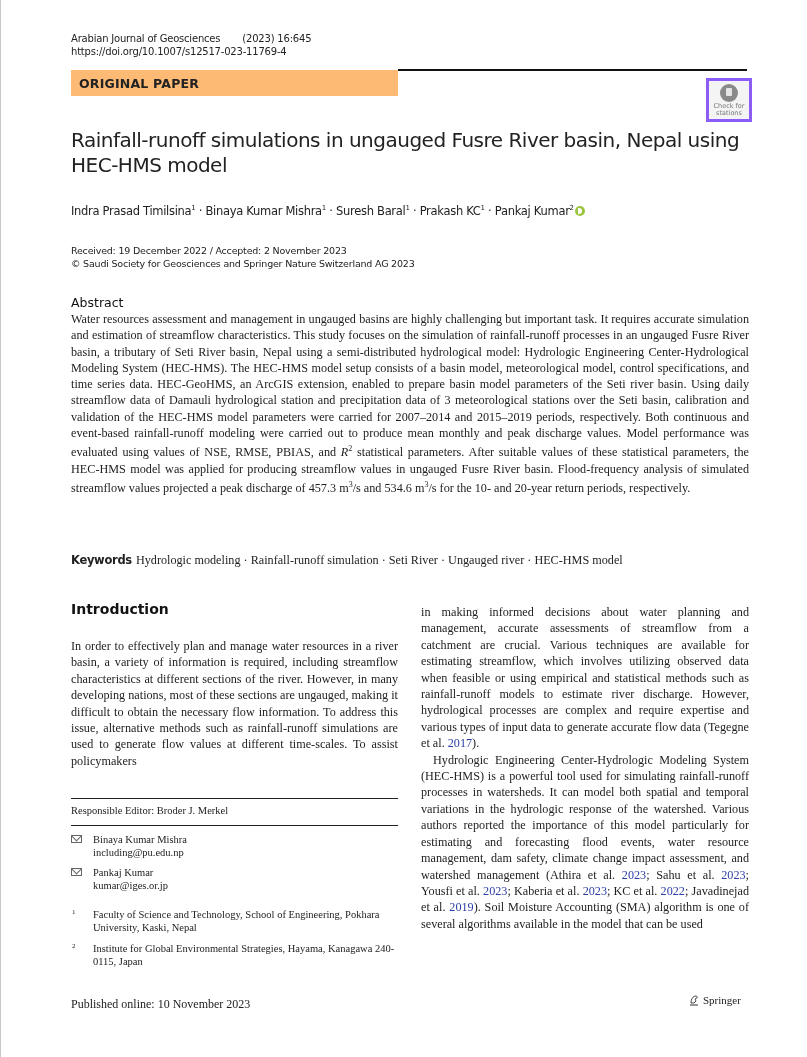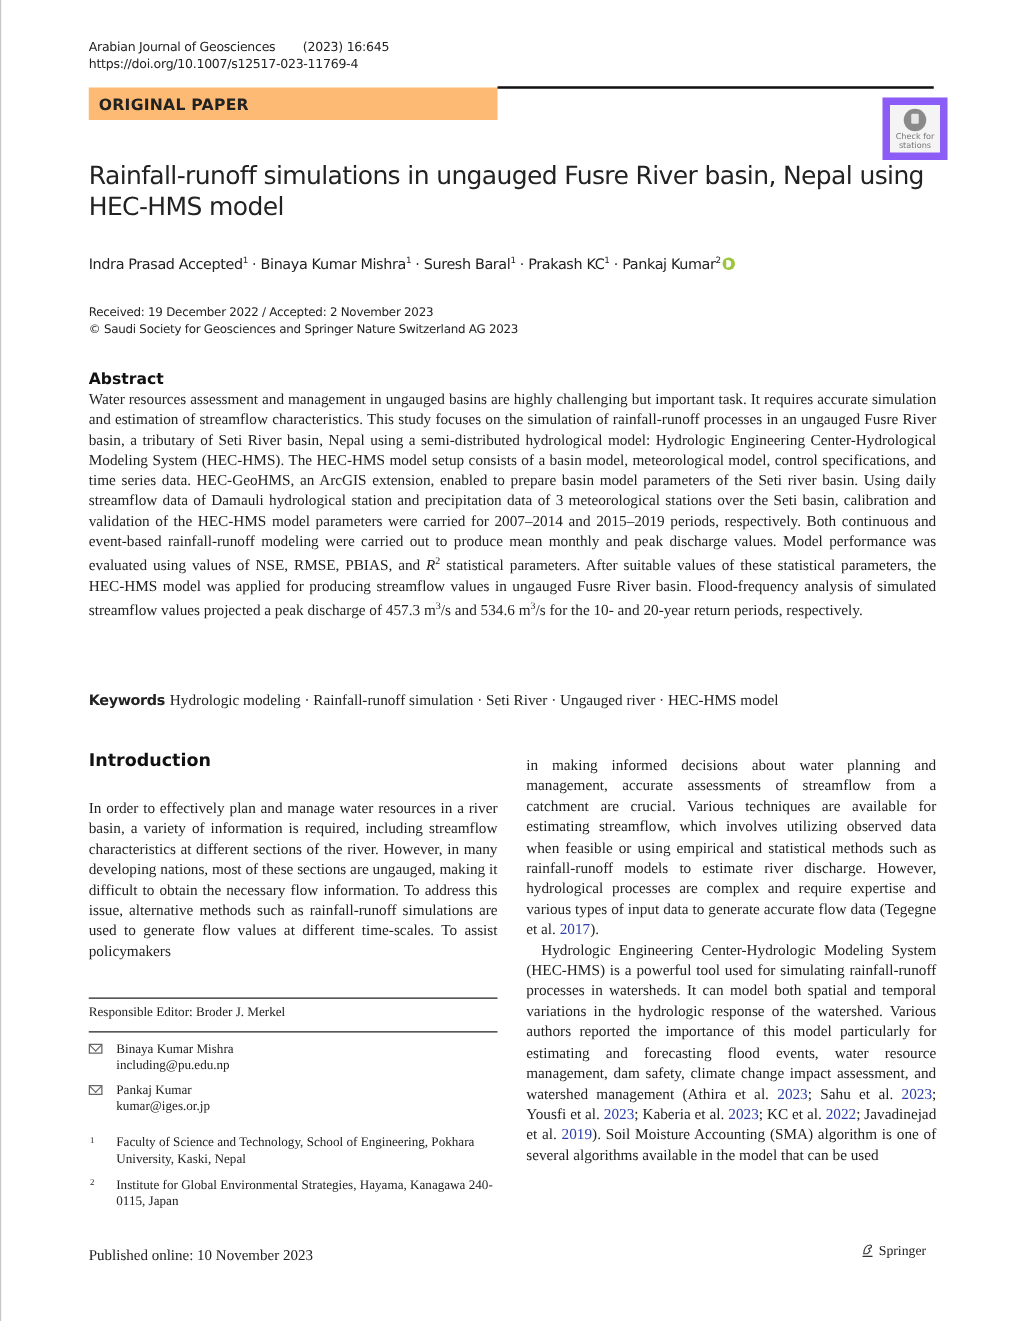--- a/index.html
+++ b/index.html
@@ -6,32 +6,32 @@
   body { width: 807px; height: 1057px; position: relative; overflow: hidden; border-left: 1px solid #c8c8c8; box-sizing: border-box; }
   .sans { font-family: "DejaVu Sans", "Liberation Sans", sans-serif; }
   .serif { font-family: "Liberation Serif", "DejaVu Serif", serif; }
   .abs { position: absolute; }
   #journal-line { left: 70px; top: 33px; font-size: 10px; color: #222; letter-spacing: -0.2px; }
   #journal-line .vol { margin-left: 22px; }
   #doi-line { left: 70px; top: 46px; font-size: 10px; color: #222; letter-spacing: -0.2px; }
   #band { left: 70px; top: 70px; width: 327px; height: 26px; background: #fdba74; }
   #band span { position: absolute; left: 8px; top: 6px; font-size: 12.5px; font-weight: bold; color: #222; letter-spacing: 0.2px; }
   #rule-top { left: 397px; top: 69px; width: 349px; height: 1.5px; background: #111; }
-  #crossmark { left: 705px; top: 78px; width: 40px; height: 38px; border: 6px solid #8b5cf6; background: #f4f4f4; text-align: center; }
+  #crossmark { left: 705px; top: 78px; width: 40px; height: 38px; border: 3px solid #8b5cf6; background: #f4f4f4; text-align: center; }
   #crossmark .circ { width: 18px; height: 18px; border-radius: 50%; background: #8a8a8a; margin: 3px auto 0; position: relative; }
   #crossmark .circ::after { content: ""; position: absolute; left: 6px; top: 4px; width: 6px; height: 8px; background: #e6e6e6; border-radius: 1px; }
   #crossmark .txt { font-size: 6.5px; color: #777; line-height: 7px; margin-top: 1px; }
   #title { left: 70px; top: 128px; width: 680px; font-size: 20px; line-height: 25px; color: #222; letter-spacing: -0.5px; font-weight: 500; }
   #authors { left: 70px; top: 204px; font-size: 11.5px; color: #222; letter-spacing: -0.3px; }
   #authors sup { font-size: 7px; }
   .orcid { display: inline-block; width: 10px; height: 10px; border-radius: 50%; background: #9bc53d; vertical-align: -1px; margin-left: 1px; position: relative; }
   .orcid::after { content: ""; position: absolute; left: 3px; top: 2px; width: 4px; height: 6px; background: #fff; border-radius: 0 3px 3px 0; }
   #received { left: 70px; top: 245px; font-size: 9.5px; color: #222; letter-spacing: -0.2px; }
   #copyright { left: 70px; top: 258px; font-size: 9.5px; color: #222; letter-spacing: -0.2px; }
-  #abstract-head { left: 70px; top: 295px; font-size: 12.5px; font-weight: bold; color: #111; }
+  #abstract-head { left: 70px; top: 295px; font-size: 12.5px; font-weight: normal; color: #111; }
   #abstract-body { left: 70px; top: 311px; width: 678px; font-size: 12.2px; line-height: 16.3px; color: #222; text-align: justify; }
   #keywords { left: 70px; top: 553px; font-size: 12.2px; color: #222; }
   #keywords .kh { font-family: "DejaVu Sans", sans-serif; font-weight: bold; font-size: 11.5px; letter-spacing: -0.3px; margin-right: 4px; margin-top: 44px; }
   #intro-head { left: 70px; top: 601px; font-size: 14px; font-weight: bold; color: #111; }
   #col1 { left: 70px; top: 638px; width: 327px; font-size: 12.2px; line-height: 16.4px; color: #222; text-align: justify; }
   #col2 { left: 420px; top: 604px; width: 328px; font-size: 12.2px; line-height: 16.4px; color: #222; text-align: justify; }
   #col2 p { margin: 0; }
   #col2 p.indent { text-indent: 12px; }
   .cite { color: #2b3ea8; }
   #rule-ed1 { left: 70px; top: 798px; width: 327px; height: 1px; background: #222; }
@@ -62,21 +62,21 @@
 <div class="abs" id="rule-top"></div>
 
 <div class="abs sans" id="crossmark">
   <div class="circ"></div>
   <div class="txt"><span>Check for</span><br><span>stations</span></div>
 </div>
 
 <div class="abs sans" id="title">Rainfall-runoff simulations in ungauged Fusre River basin, Nepal using HEC-HMS model</div>
 
 <div class="abs sans" id="authors">
-  <span><span>Indra Prasad Accepted</span><sup>1</sup></span><span> · </span><span><span>Binaya Kumar Mishra</span><sup>1</sup></span><span> · </span><span><span>Suresh Baral</span><sup>1</sup></span><span> · </span><span><span>Prakash KC</span><sup>1</sup></span><span> · </span><span><span>Pankaj Kumar</span><sup>2</sup></span><span class="orcid"></span>
+  <span><span>Indra Prasad Timilsina</span><sup>1</sup></span><span> · </span><span><span>Binaya Kumar Mishra</span><sup>1</sup></span><span> · </span><span><span>Suresh Baral</span><sup>1</sup></span><span> · </span><span><span>Prakash KC</span><sup>1</sup></span><span> · </span><span><span>Pankaj Kumar</span><sup>2</sup></span><span class="orcid"></span>
 </div>
 
 <div class="abs sans" id="received">Received: 19 December 2022 / Accepted: 2 November 2023</div>
 <div class="abs sans" id="copyright">© Saudi Society for Geosciences and Springer Nature Switzerland AG 2023</div>
 
 <div class="abs sans" id="abstract-head">Abstract</div>
 <div class="abs serif" id="abstract-body"><span>Water resources assessment and management in ungauged basins are highly challenging but important task. It requires accurate simulation and estimation of streamflow characteristics. This study focuses on the simulation of rainfall-runoff processes in an ungauged Fusre River basin, a tributary of Seti River basin, Nepal using a semi-distributed hydrological model: Hydrologic Engineering Center-Hydrological Modeling System (HEC-HMS). The HEC-HMS model setup consists of a basin model, meteorological model, control specifications, and time series data. HEC-GeoHMS, an ArcGIS extension, enabled to prepare basin model parameters of the Seti river basin. Using daily streamflow data of Damauli hydrological station and precipitation data of 3 meteorological stations over the Seti basin, calibration and validation of the HEC-HMS model parameters were carried for 2007–2014 and 2015–2019 periods, respectively. Both continuous and event-based rainfall-runoff modeling were carried out to produce mean monthly and peak discharge values. Model performance was evaluated using values of NSE, RMSE, PBIAS, and </span><i>R</i><sup style="font-size:8px">2</sup><span> statistical parameters. After suitable values of these statistical parameters, the HEC-HMS model was applied for producing streamflow values in ungauged Fusre River basin. Flood-frequency analysis of simulated streamflow values projected a peak discharge of 457.3 m</span><sup style="font-size:8px">3</sup><span>/s and 534.6 m</span><sup style="font-size:8px">3</sup><span>/s for the 10- and 20-year return periods, respectively.</span></div>
 
 <div class="abs serif" id="keywords">
   <span class="kh">Keywords</span><span>Hydrologic modeling · Rainfall-runoff simulation · Seti River · Ungauged river · HEC-HMS model</span>

